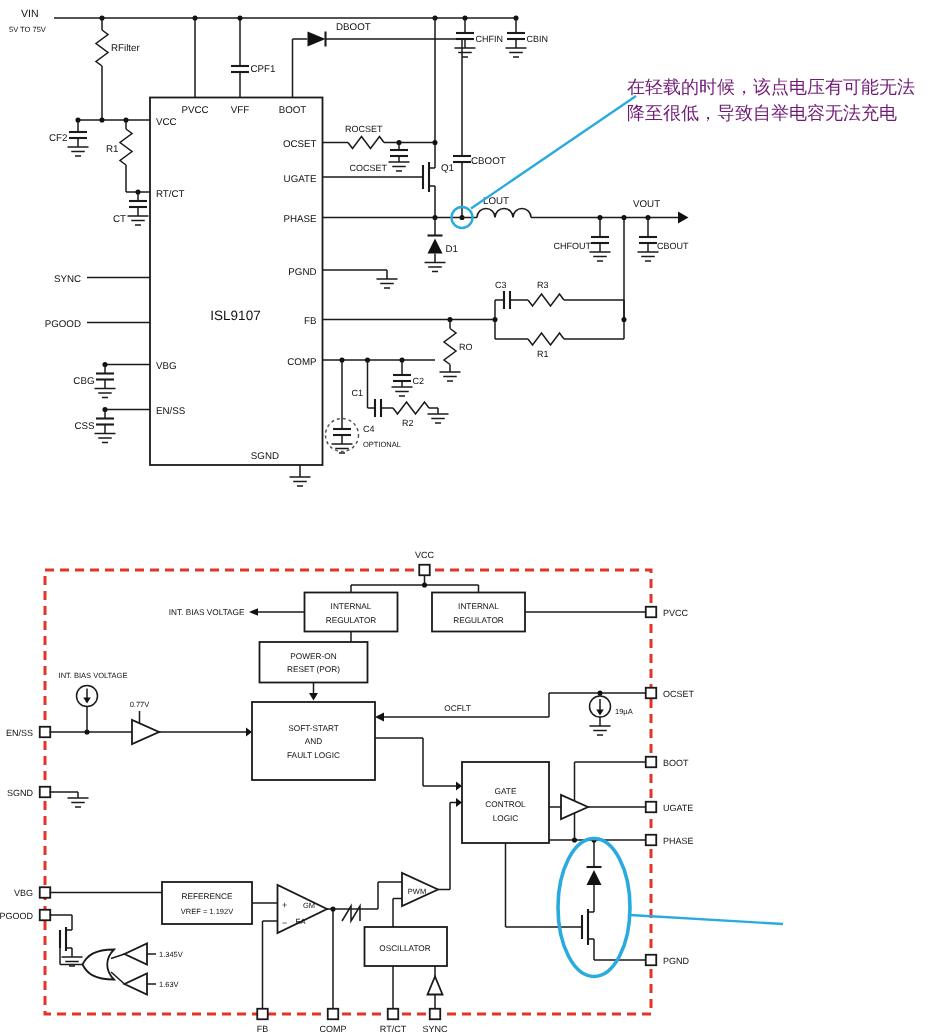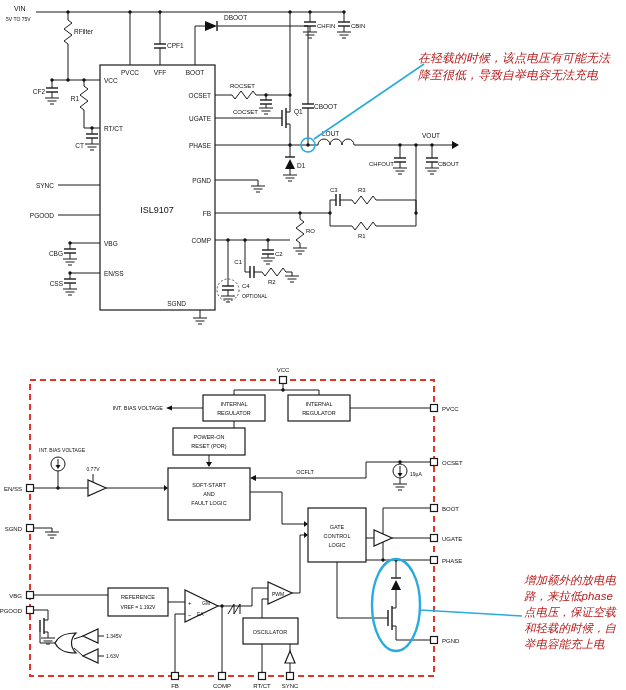--- a/index.html
+++ b/index.html
@@ -1,19 +1,19 @@
 <!DOCTYPE html>
 <html><head>
 <meta charset="utf-8">
 <style>
   html,body{margin:0;padding:0;background:#fff;}
   .canvas{position:relative;width:626px;height:690px;background:#fff;overflow:hidden;
           font-family:"Liberation Sans",sans-serif;}
   .canvas svg{position:absolute;left:0;top:0;}
-  .note{position:absolute;color:#b91c1c;font-size:12px;line-height:1.45;font-style:italic;}
+  .note{position:absolute;color:#701a75;font-size:12px;line-height:1.45;}
   .note-top{left:418px;top:50px;width:202px;}
   .note-bottom{left:524px;top:572px;width:98px;font-size:11.5px;line-height:1.4;}
   
   .w{fill:none;stroke:#1a1a1a;stroke-width:1;}
   .w2{stroke-width:1.4;}
   .box{fill:#fff;stroke:#1a1a1a;stroke-width:1.2;}
   .dot{fill:#111;stroke:none;}
   .ah{fill:#111;stroke:none;}
   .cy{fill:none;stroke:#2aabdf;stroke-width:1.6;}
   .red{fill:none;stroke:#e63328;stroke-width:2;stroke-dasharray:6 4;}
@@ -573,14 +573,13 @@
     <text class="tb" x="262" y="688" text-anchor="middle">RT/CT</text>
     <rect class="box" x="286.5" y="672.5" width="7" height="7"></rect>
     <text class="tb" x="290" y="688" text-anchor="middle">SYNC</text>
   </g>
 
   <line class="cy" x1="420" y1="610" x2="522" y2="616"></line>
 </g>
 </svg>
 
 <div class="note note-top">在轻载的时候，该点电压有可能无法降至很低，导致自举电容无法充电</div>
-<div class="note note-bottom">增加额外的放电电路，来拉低phase点电压，保证空载和轻载的时候，自举电容能充上电</div>
 </div>
 
 </body></html>

